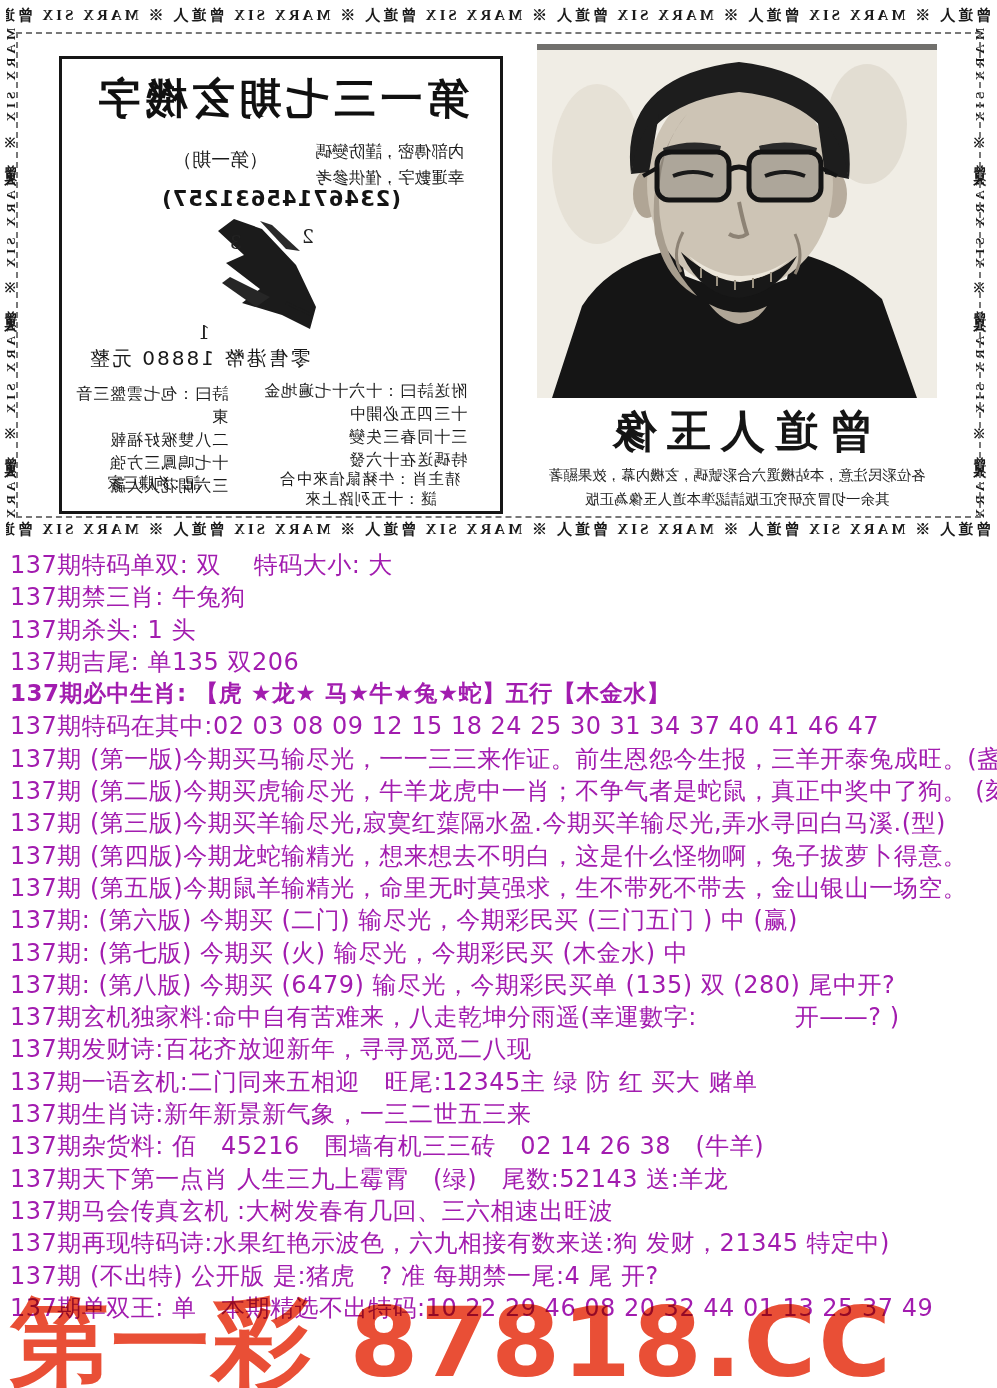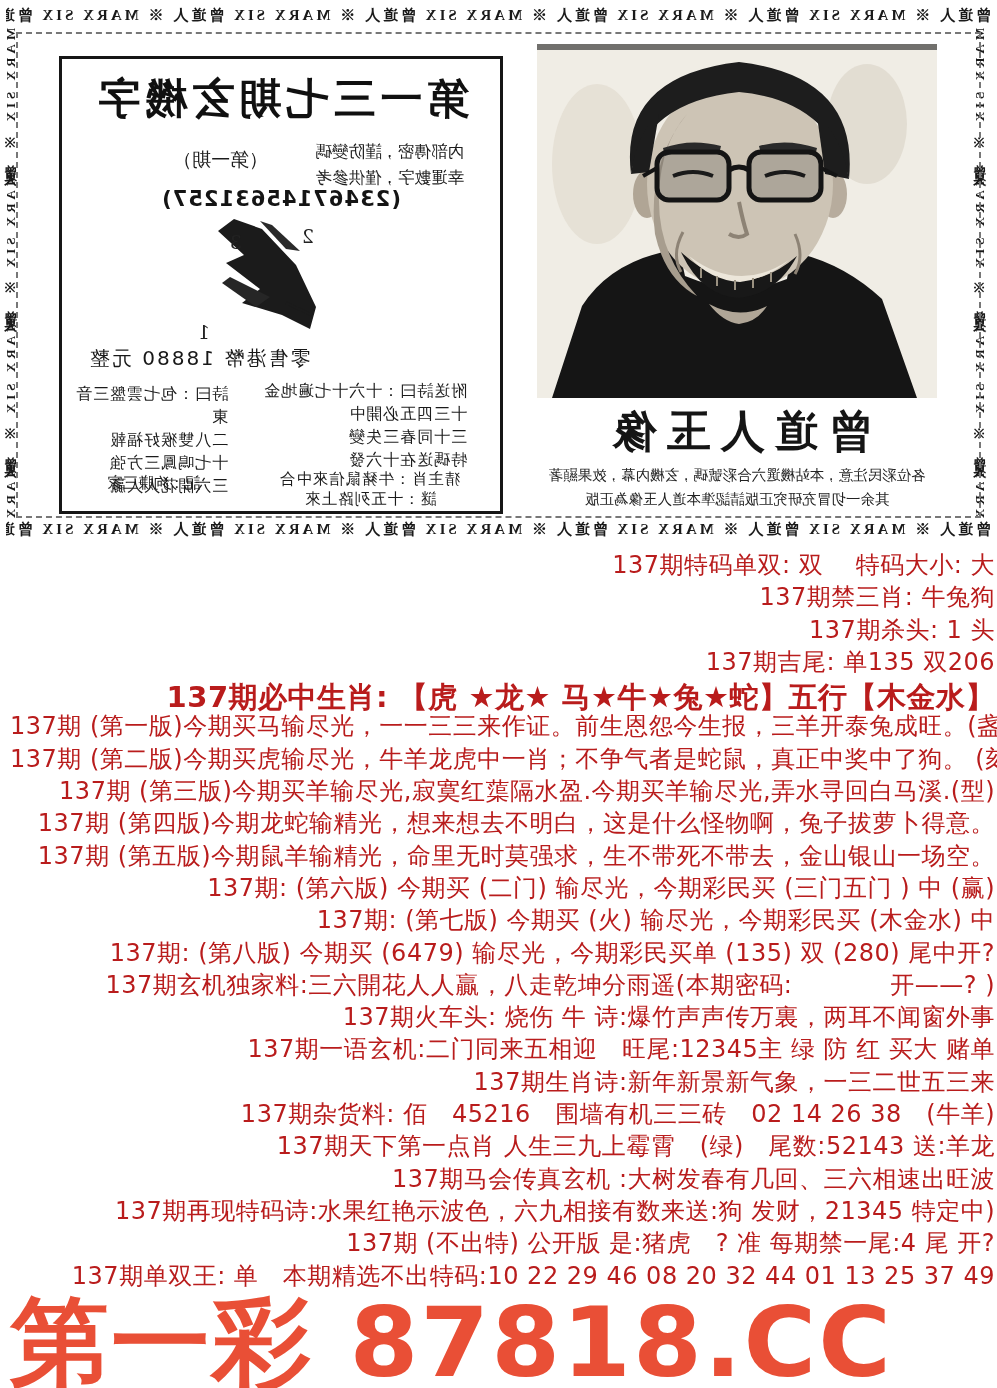--- a/index.html
+++ b/index.html
@@ -44,22 +44,22 @@
   .p-price{position:absolute;right:26px;top:286px;font-size:20px;letter-spacing:2px;color:#181818;}
   .p-poem{position:absolute;font-size:16px;line-height:23px;color:#1b1b1b;letter-spacing:1px;}
   .poem-a{left:33px;top:320px;width:235px;}
   .poem-b{left:272px;top:323px;width:160px;}
   .p-tip1{position:absolute;left:40px;top:410px;font-size:15.5px;color:#1b1b1b;letter-spacing:1px;}
   .p-tip2{position:absolute;left:64px;top:430px;font-size:15.5px;color:#1b1b1b;letter-spacing:1px;}
   .p-tipnote{position:absolute;left:300px;top:414px;font-size:15.5px;color:#1b1b1b;}
 
   
   .tips{position:absolute;left:10px;top:549px;width:985px;}
-  .tline{height:32.3px;font-size:24px;letter-spacing:0.5px;white-space:nowrap;color:#b91c1c;text-align:right;}
-  .tline.emph{font-weight:bold;font-size:29px;}
+  .tline{height:32.3px;font-size:24px;letter-spacing:0.5px;white-space:nowrap;color:#a21caf;}
+  .tline.emph{font-weight:bold;font-size:23px;}
 
   
   .watermark{position:absolute;left:10px;top:1278px;z-index:5;
              font-size:99px;font-weight:bold;white-space:nowrap;letter-spacing:2px;
              color:#e8452b;mix-blend-mode:multiply;opacity:0.95;
              font-family:"DejaVu Sans",sans-serif;transform:scaleY(0.98);}
 </style>
 </head>
 <body>
 
@@ -158,30 +158,31 @@
       <div class="p-tipnote">記：狗賺三家</div>
     </div>
   </div>
 
   <div class="tips">
     <div class="tline">137期特码单双: 双　 特码大小: 大</div>
     <div class="tline">137期禁三肖: 牛兔狗</div>
     <div class="tline">137期杀头: 1 头</div>
     <div class="tline">137期吉尾: 单135 双206</div>
     <div class="tline emph">137期必中生肖: 【虎 ★龙★ 马★牛★兔★蛇】五行【木金水】</div>
+    <div class="tline">137期特码在其中:02 03 08 09 12 15 18 24 25 30 31 34 37 40 41 46 47</div>
     <div class="tline">137期 (第一版)今期买马输尽光，一一三三来作证。前生恩怨今生报，三羊开泰兔成旺。(盏)</div>
     <div class="tline">137期 (第二版)今期买虎输尽光，牛羊龙虎中一肖；不争气者是蛇鼠，真正中奖中了狗。 (刻)</div>
     <div class="tline">137期 (第三版)今期买羊输尽光,寂寞红蕖隔水盈.今期买羊输尽光,弄水寻回白马溪.(型)</div>
     <div class="tline">137期 (第四版)今期龙蛇输精光，想来想去不明白，这是什么怪物啊，兔子拔萝卜得意。</div>
     <div class="tline">137期 (第五版)今期鼠羊输精光，命里无时莫强求，生不带死不带去，金山银山一场空。</div>
     <div class="tline">137期: (第六版) 今期买 (二门) 输尽光，今期彩民买 (三门五门 )  中 (赢)</div>
     <div class="tline">137期: (第七版) 今期买 (火) 输尽光，今期彩民买 (木金水) 中</div>
     <div class="tline">137期: (第八版) 今期买 (6479) 输尽光，今期彩民买单 (135)  双 (280) 尾中开?</div>
-    <div class="tline">137期玄机独家料:三六開花人人贏，八走乾坤分雨遥(本期密码:　　　　开——? )</div>
-    <div class="tline">137期火车头: 烧伤 牛 诗:爆竹声声传万裏，两耳不闻窗外事</div>
+    <div class="tline">137期玄机独家料:命中自有苦难来，八走乾坤分雨遥(幸運數字:　　　　开——? )</div>
+    <div class="tline">137期发财诗:百花齐放迎新年，寻寻觅觅二八现</div>
     <div class="tline">137期一语玄机:二门同来五相迎　旺尾:12345主 绿 防 红 买大 赌单</div>
     <div class="tline">137期生肖诗:新年新景新气象，一三二世五三来</div>
     <div class="tline">137期杂货料: 佰　45216　围墙有机三三砖　02 14 26 38　(牛羊)</div>
     <div class="tline">137期天下第一点肖 人生三九上霉霄　(绿)　尾数:52143 送:羊龙</div>
     <div class="tline">137期马会传真玄机 :大树发春有几回、三六相速出旺波</div>
     <div class="tline">137期再现特码诗:水果红艳示波色，六九相接有数来送:狗 发财，21345 特定中)</div>
     <div class="tline">137期 (不出特) 公开版 是:猪虎　? 准 每期禁一尾:4 尾 开?</div>
     <div class="tline">137期单双王: 单　本期精选不出特码:10 22 29 46 08 20 32 44 01 13 25 37 49</div>
   </div>
 

